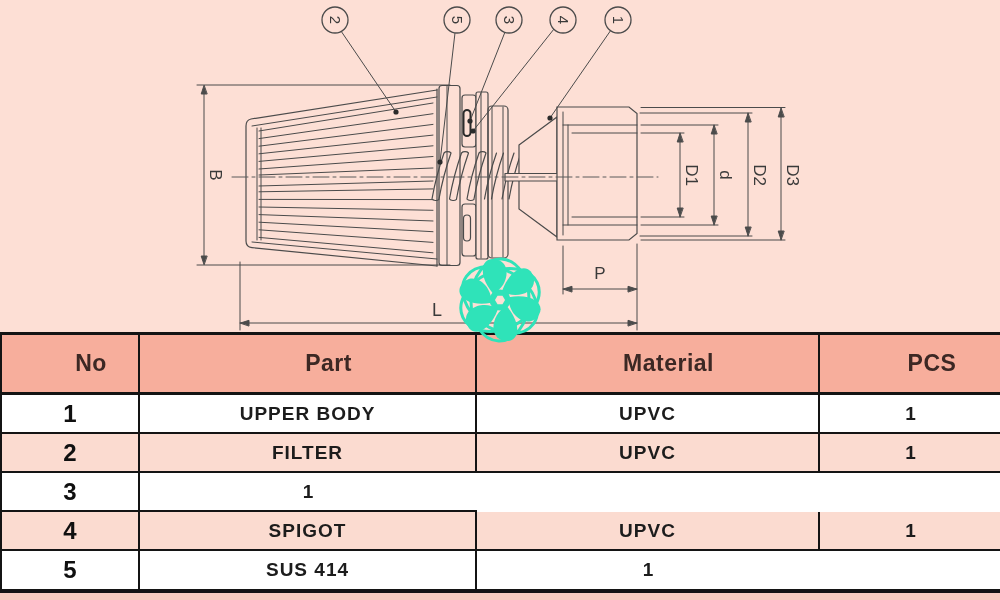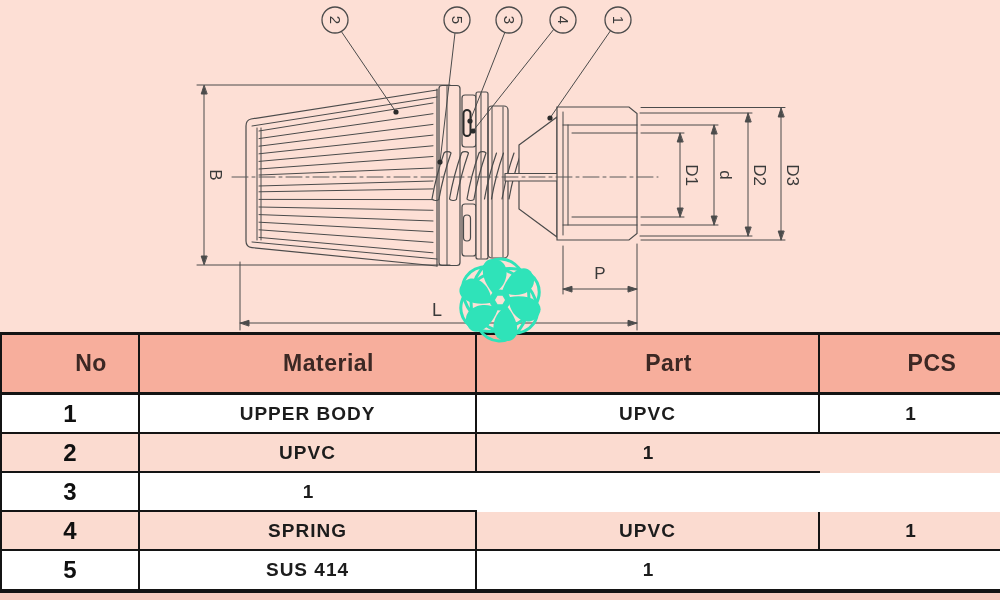--- a/index.html
+++ b/index.html
@@ -190,42 +190,43 @@
       <text x="692" y="181" transform="rotate(90 692 175)">D1</text>
       <text x="726" y="181" transform="rotate(90 726 175)">d</text>
       <text x="760" y="181" transform="rotate(90 760 175)">D2</text>
       <text x="793" y="181" transform="rotate(90 793 175)">D3</text>
     </g>
   </svg>
 
   <div class="spec-table">
     <div class="t-row t-head">
       <div class="cell">No</div>
+      <div class="cell">Part</div>
       <div class="cell">Material</div>
-      <div class="cell">Part</div>
       <div class="cell">PCS</div>
     </div>
     <div class="t-row t-body">
       <div class="cell num">1</div>
       <div class="cell">UPPER BODY</div>
       <div class="cell">UPVC</div>
       <div class="cell">1</div>
     </div>
     <div class="t-row t-body pink">
       <div class="cell num">2</div>
+      <div class="cell">FILTER</div>
       <div class="cell">UPVC</div>
       <div class="cell">1</div>
     </div>
     <div class="t-row t-body">
       <div class="cell num">3</div>
       <div class="cell">1</div>
     </div>
     <div class="t-row t-body pink">
       <div class="cell num">4</div>
-      <div class="cell">SPRING</div>
+      <div class="cell">SPIGOT</div>
       <div class="cell">UPVC</div>
       <div class="cell">1</div>
     </div>
     <div class="t-row t-body last">
       <div class="cell num">5</div>
       <div class="cell">SUS 414</div>
       <div class="cell">1</div>
     </div>
   </div>
 

